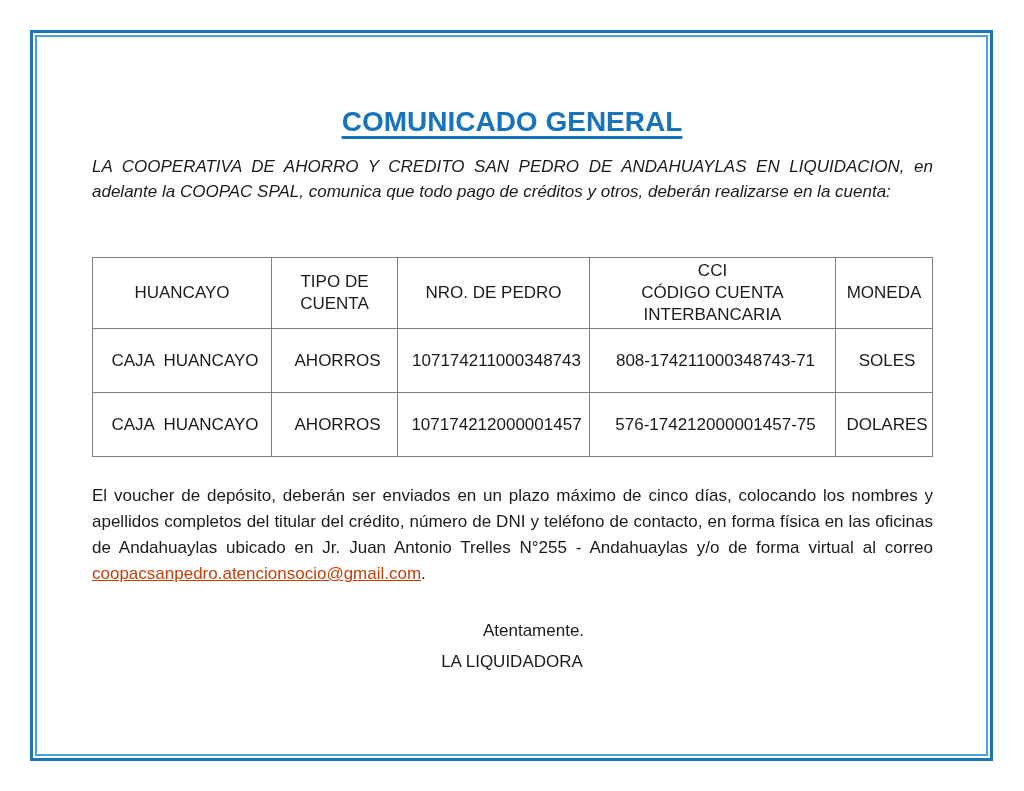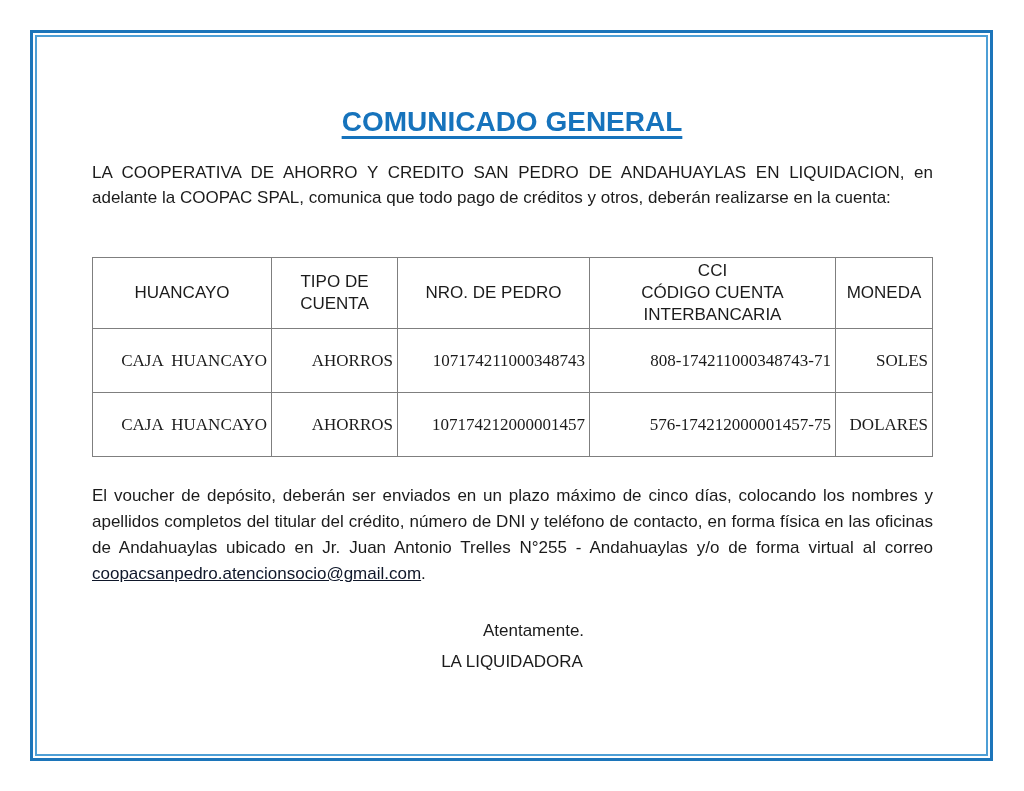--- a/index.html
+++ b/index.html
@@ -32,21 +32,21 @@
     text-decoration-thickness: 3px;
     text-underline-offset: 5px;
   }
   .para {
     position: absolute;
     left: 92px;
     width: 841px;
     font-size: 17px;
     text-align: justify;
   }
-  .para1 { top: 160px; line-height: 25px; }
+  .para1 { top: 154px; line-height: 25px; font-style: italic; }
   .para2 { top: 483px; line-height: 26px; }
   .acct-table {
     position: absolute;
     top: 257px; left: 92px;
     border-collapse: collapse;
     table-layout: fixed;
     font-size: 17px;
     color: #1b1b1b;
   }
   .acct-table col.c1 { width: 179px; }
@@ -62,28 +62,27 @@
   .acct-table thead tr { height: 67px; }
   .acct-table tbody tr { height: 64px; }
   .acct-table th {
     font-weight: normal;
     text-align: center;
     vertical-align: middle;
     line-height: 22px;
     padding: 2px;
   }
   .acct-table td {
-    text-align: right;
+    text-align: center;
     vertical-align: middle;
     padding-left: 10px;
     padding-right: 4px;
-    font-family: Liberation Serif, serif;
   }
   .email {
-    color: #0f172a;
+    color: #c2410c;
     cursor: pointer;
   }
   .closing {
     position: absolute;
     left: 0; right: 0;
     text-align: center;
     font-size: 17px;
   }
   .salutation { top: 621px; padding-left: 43px; }
   .signature  { top: 652px; }

